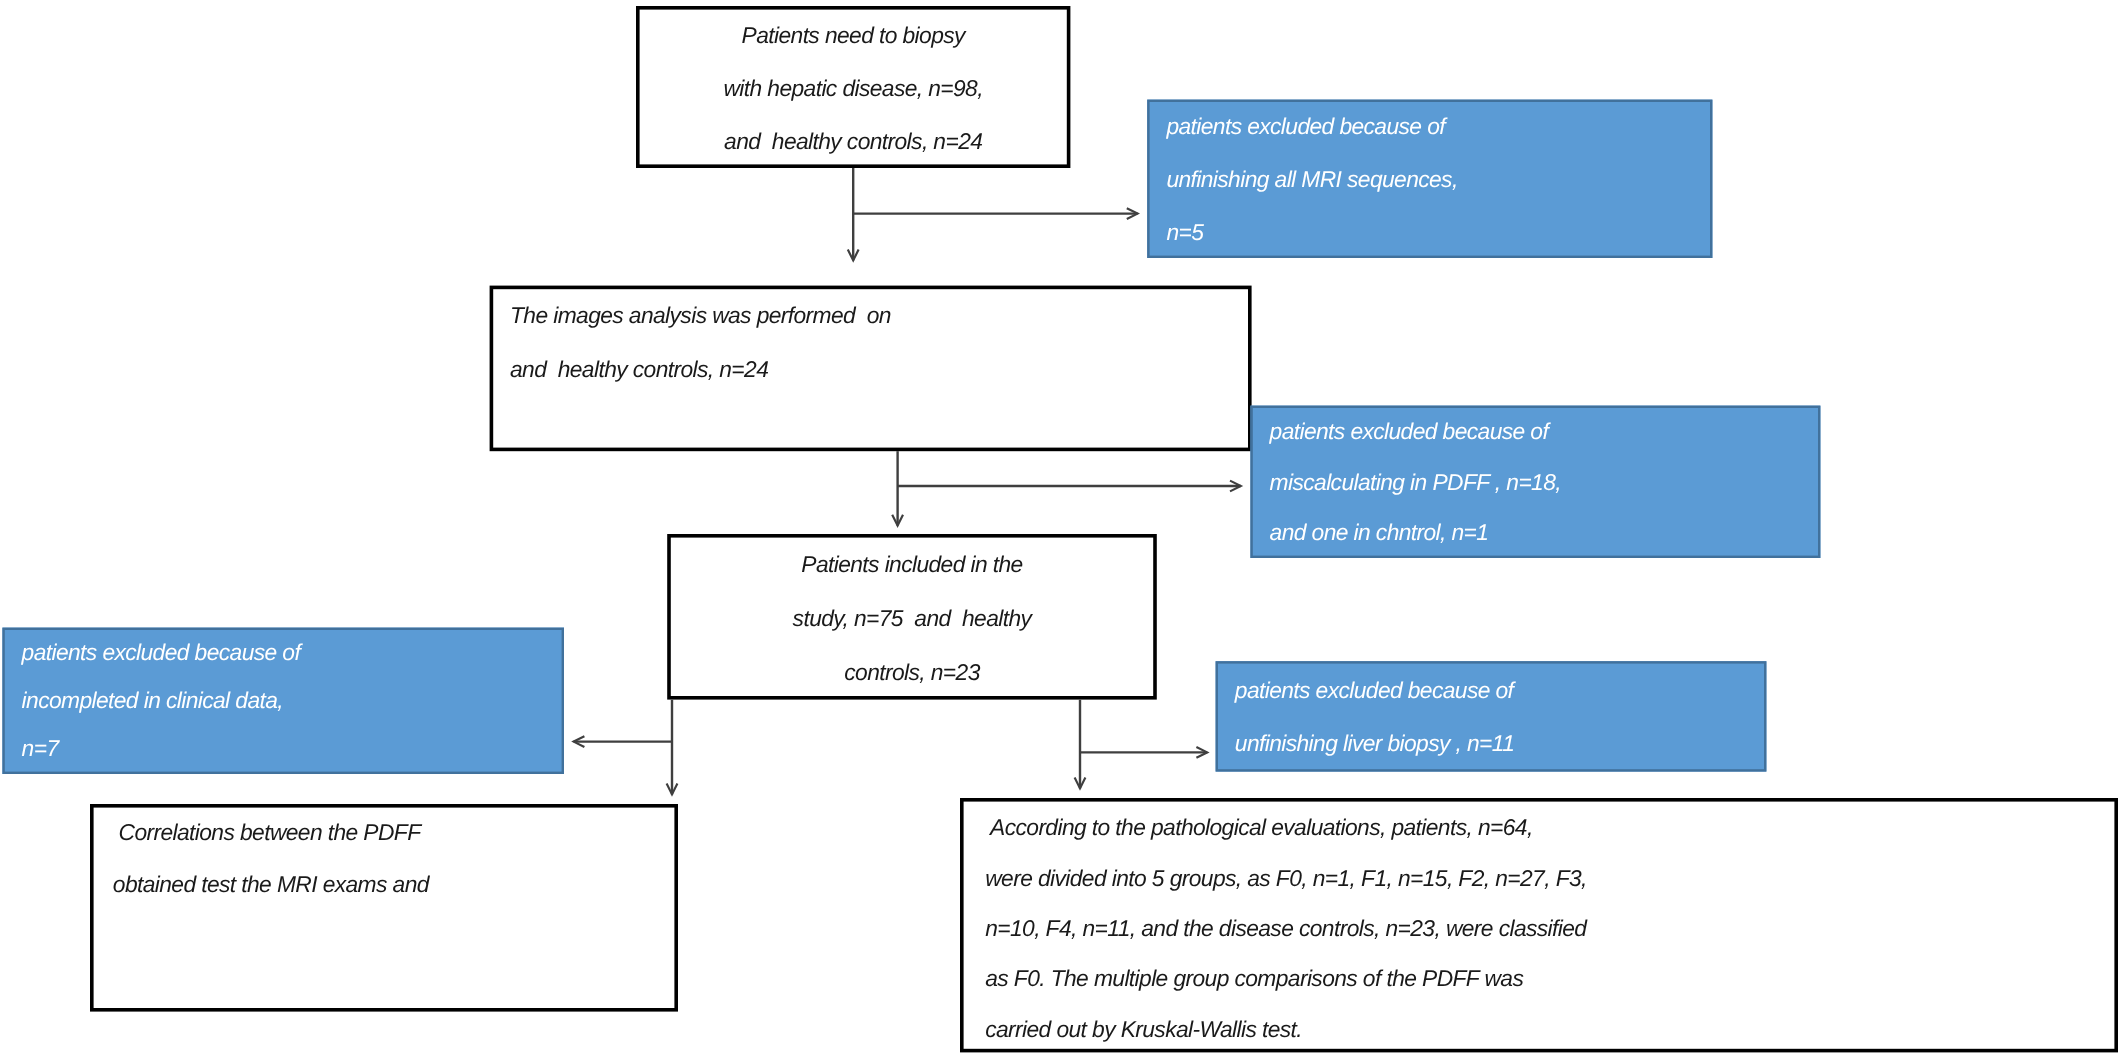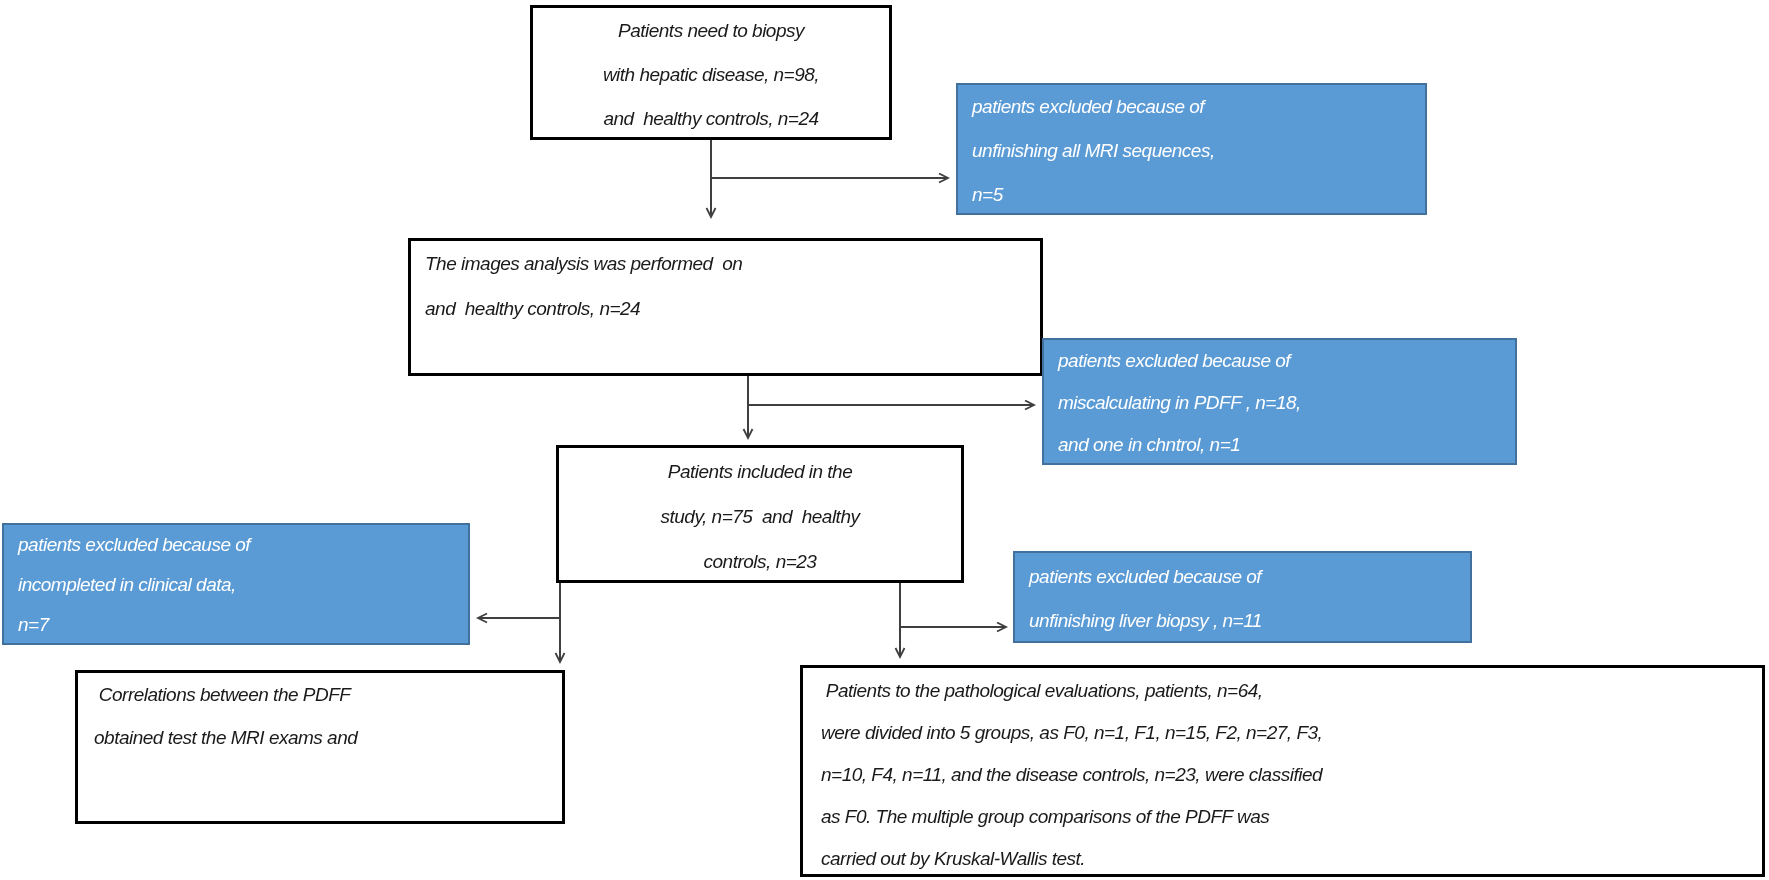--- a/index.html
+++ b/index.html
@@ -40,21 +40,21 @@
   }
   .center{text-align:center;}
   
   .b-enroll   {left:530px; top:5px;   width:362px; height:135px; line-height:44px; padding-top:1px;}
   .b-mri      {left:956px; top:83px;  width:471px; height:132px; line-height:44px; padding:0 10px 0 14px;}
   .b-analysis {left:408px; top:222px; width:635px; height:138px; line-height:45px; padding:0 10px 0 14px;margin-top:16px;}
   .b-pdff     {left:1042px;top:338px; width:475px; height:127px; line-height:42px; padding:0 10px 0 14px;}
   .b-included {left:540px; top:445px; width:408px; height:138px; line-height:45px; padding-top:1px;margin-left:16px;}
   .b-clinical {left:2px;   top:523px; width:468px; height:122px; line-height:40px; padding:0 10px 0 14px;}
   .b-biopsy   {left:1013px;top:551px; width:459px; height:92px;  line-height:44px; padding:2px 10px 0 14px;}
-  .b-corr     {left:75px;  top:670px; width:490px; height:154px; line-height:43px; padding:0 8px 0 16px;}
+  .b-corr     {left:75px;  top:670px; width:490px; height:173px; line-height:43px; padding:0 8px 0 16px;}
   .b-path     {left:800px; top:665px; width:965px; height:212px; line-height:42px; padding:2px 8px 0 18px;}
 </style>
 </head>
 <body>
 
 <div class="canvas">
 
   <svg class="connectors" viewBox="0 0 1769 880" xmlns="http://www.w3.org/2000/svg">
     <defs>
       <marker id="arrow" markerWidth="14" markerHeight="12" refX="10" refY="5.5" orient="auto" markerUnits="userSpaceOnUse">
@@ -112,20 +112,20 @@
     <div class="ln">patients excluded because of</div>
     <div class="ln">unfinishing liver biopsy , n=11</div>
   </div>
 
   <div class="box proc b-corr">
     <div class="ln"> Correlations between the PDFF</div>
     <div class="ln">obtained test the MRI exams and</div>
   </div>
 
   <div class="box proc b-path">
-    <div class="ln"> Patients to the pathological evaluations, patients, n=64,</div>
+    <div class="ln"> According to the pathological evaluations, patients, n=64,</div>
     <div class="ln">were divided into 5 groups, as F0, n=1, F1, n=15, F2, n=27, F3,</div>
     <div class="ln">n=10, F4, n=11, and the disease controls, n=23, were classified</div>
     <div class="ln">as F0. The multiple group comparisons of the PDFF was</div>
     <div class="ln">carried out by Kruskal-Wallis test.</div>
   </div>
 
 </div>
 
 </body></html>

